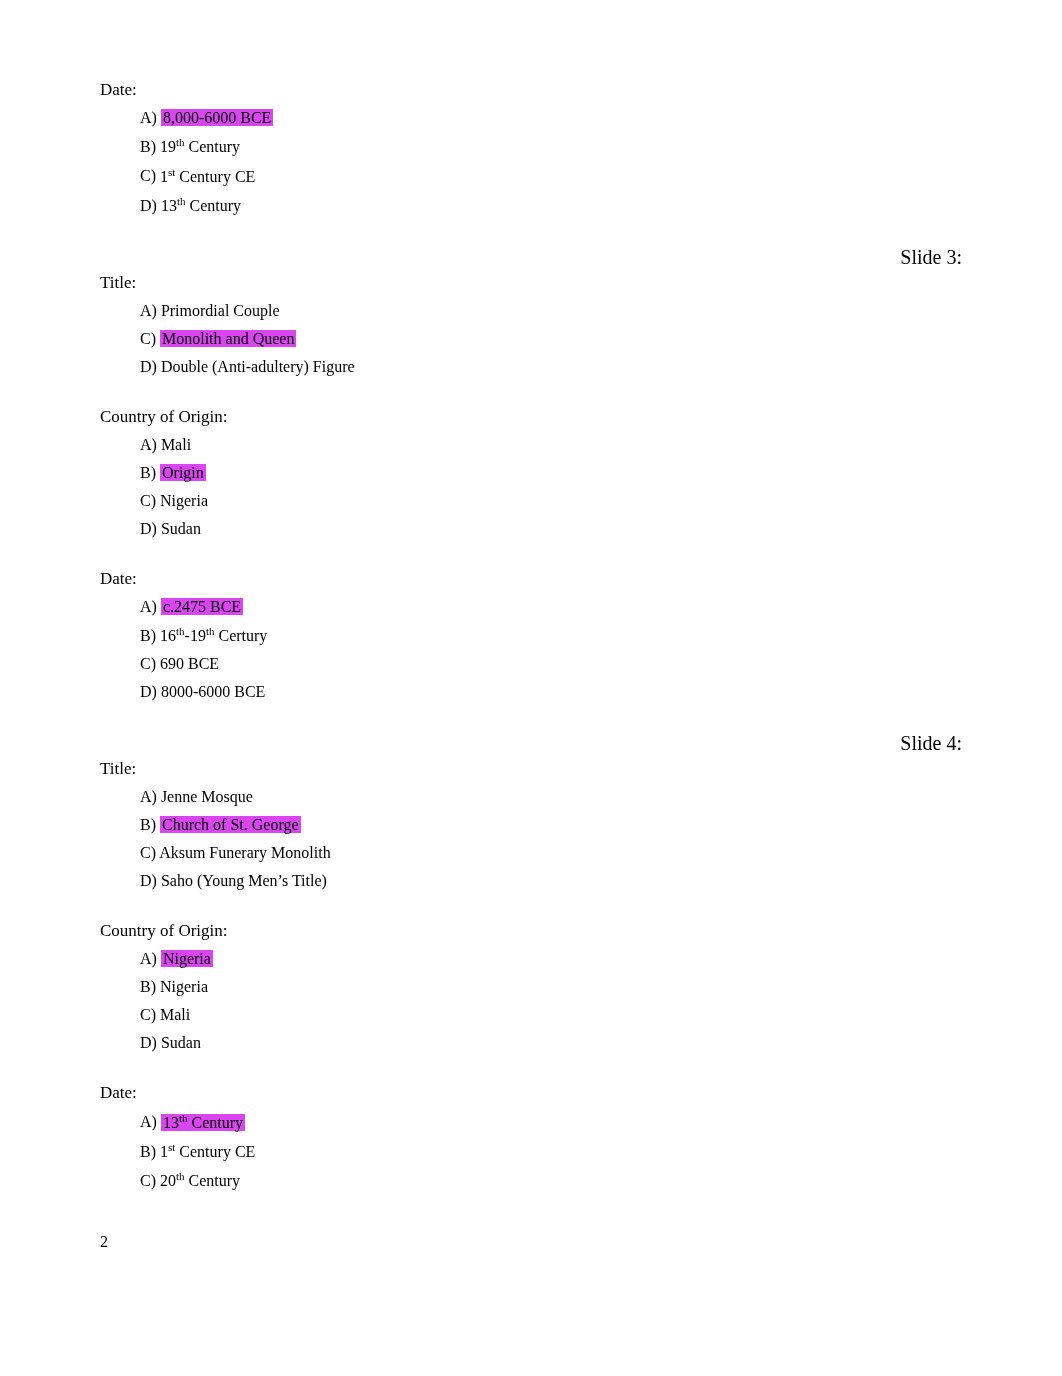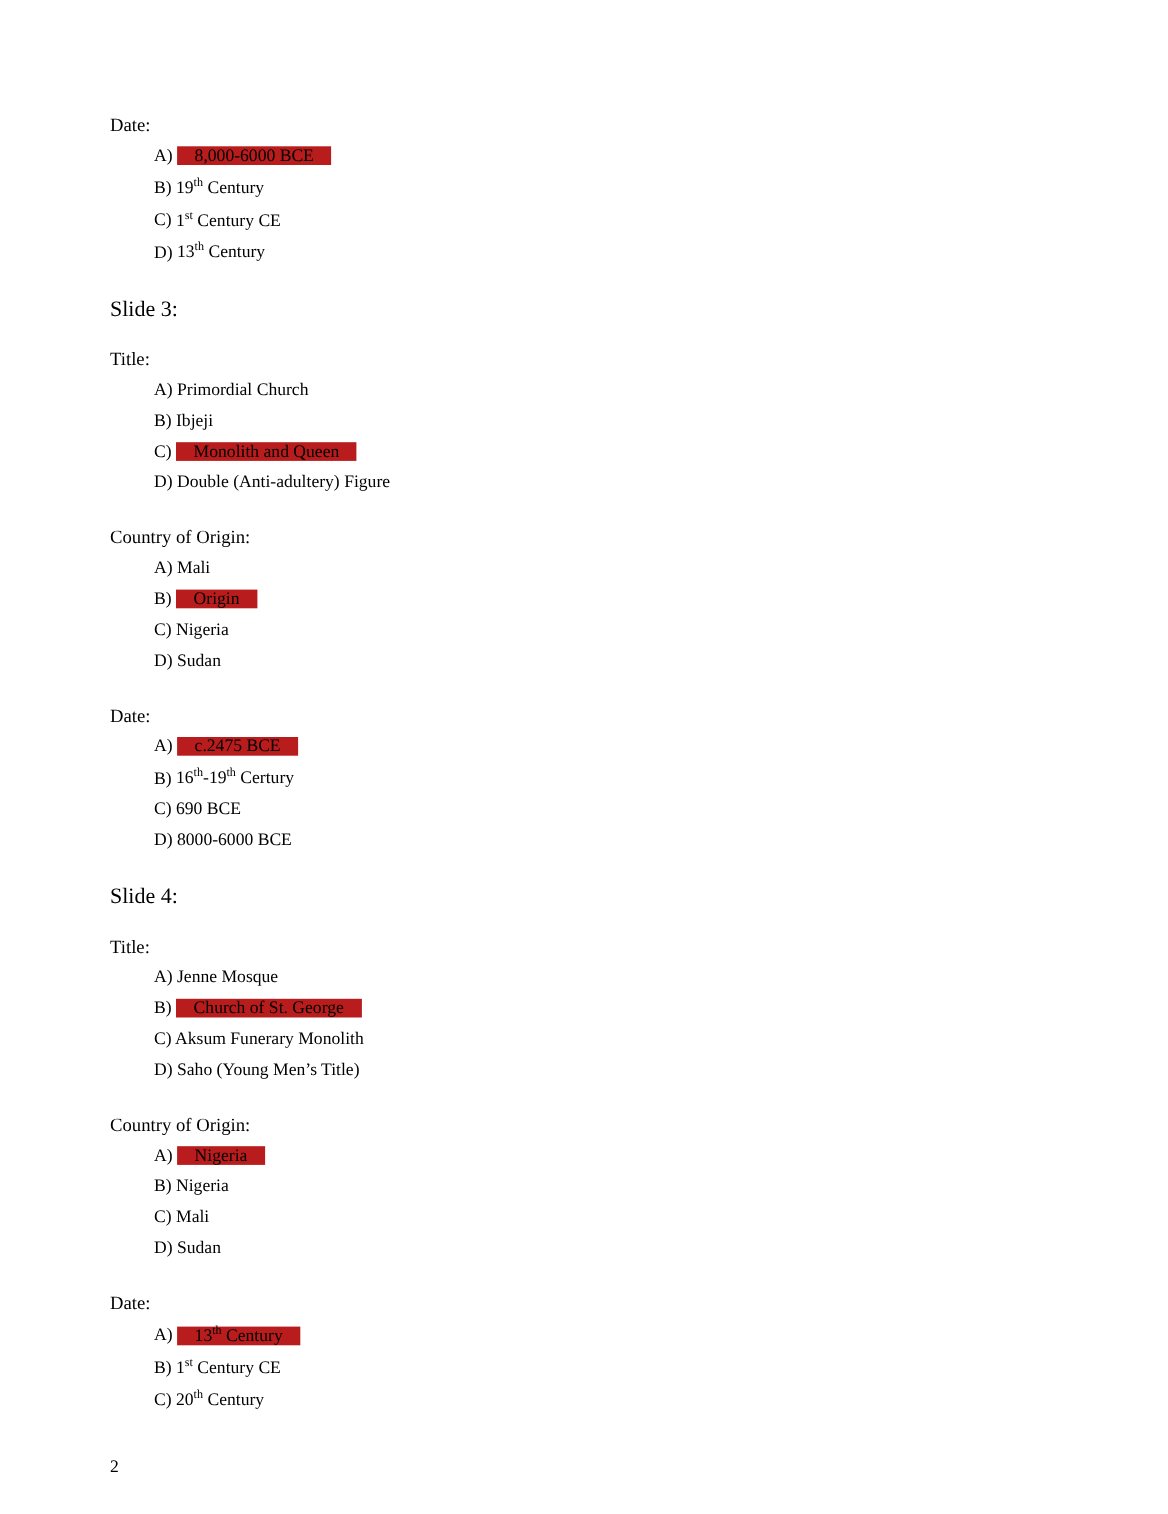--- a/index.html
+++ b/index.html
@@ -19,43 +19,43 @@
     }
 
     .section {
       margin-bottom: 28px;
     }
 
     .section-label {
       font-size: 17px;
       font-weight: normal;
       margin-bottom: 6px;
-      margin-top: 24px;
     }
 
     .slide-heading {
       font-size: 20px;
       font-weight: normal;
       margin-bottom: 4px;
+      text-align: right;
     }
 
     .options-list {
       list-style: none;
       margin-left: 40px;
     }
 
     .options-list li {
       margin-bottom: 4px;
       font-size: 16px;
       line-height: 1.5;
     }
 
     .highlight-pink {
-      background-color: #b91c1c;
-      padding: 0 16px;
+      background-color: #d946ef;
+      padding: 0 2px;
     }
 
     .superscript {
       vertical-align: super;
       font-size: 11px;
     }
 
     .page-number {
       margin-top: 40px;
       font-size: 16px;
@@ -80,24 +80,21 @@
       <span>D) </span><span>13<span class="superscript">th</span> Century</span>
     </li>
   </ul>
 </div>
 
 <div class="section">
   <div class="slide-heading">Slide 3:</div>
   <div class="section-label">Title:</div>
   <ul class="options-list">
     <li>
-      <span>A) </span><span>Primordial Church</span>
-    </li>
-    <li>
-      <span>B) </span><span>Ibjeji</span>
+      <span>A) </span><span>Primordial Couple</span>
     </li>
     <li>
       <span>C) </span><span class="highlight-pink">Monolith and Queen</span>
     </li>
     <li>
       <span>D) </span><span>Double (Anti-adultery) Figure</span>
     </li>
   </ul>
 </div>
 

